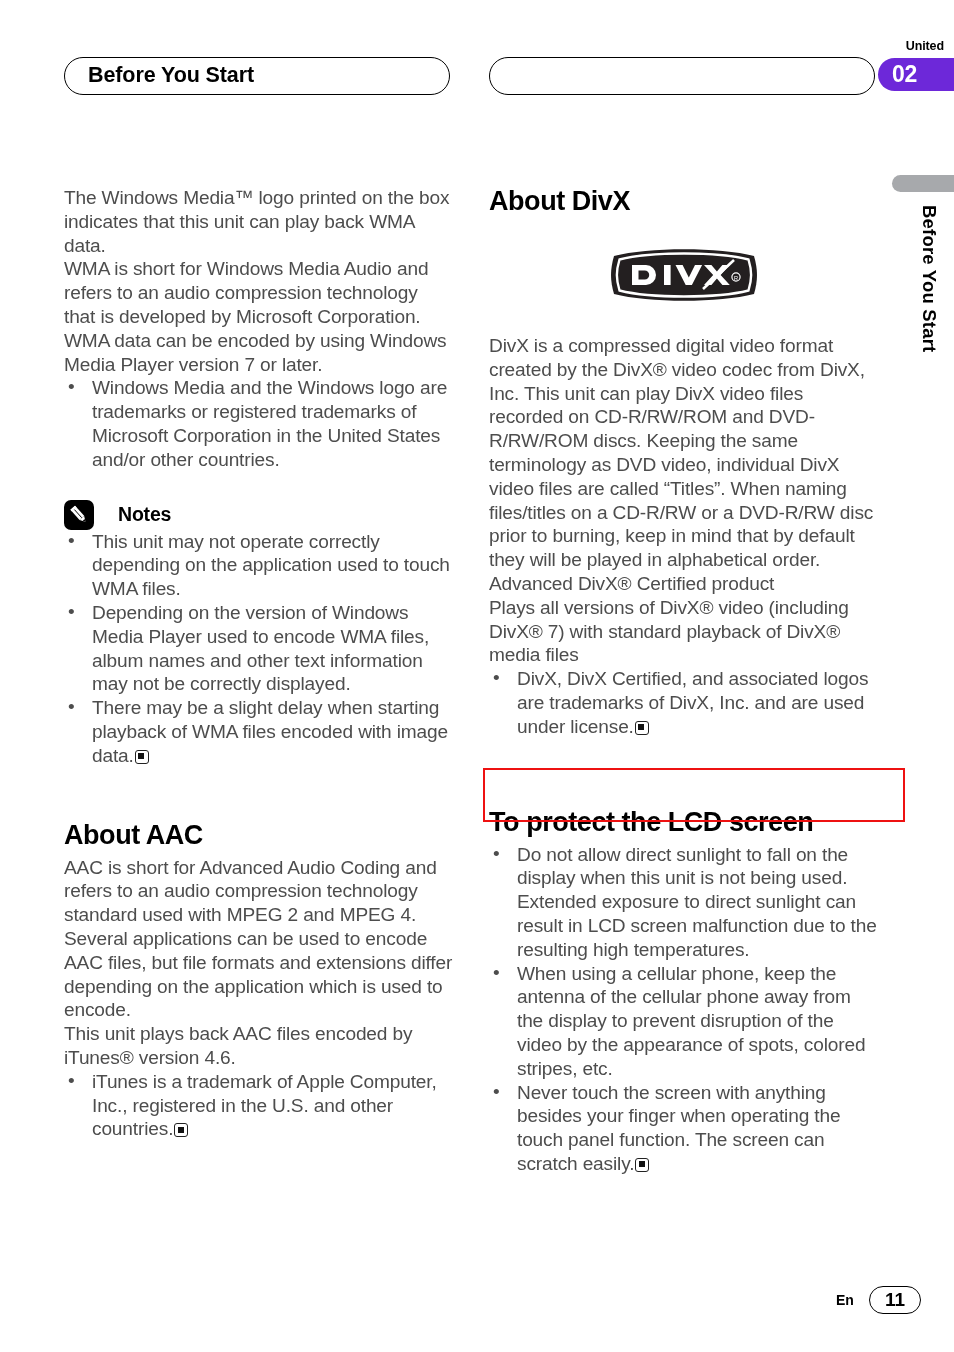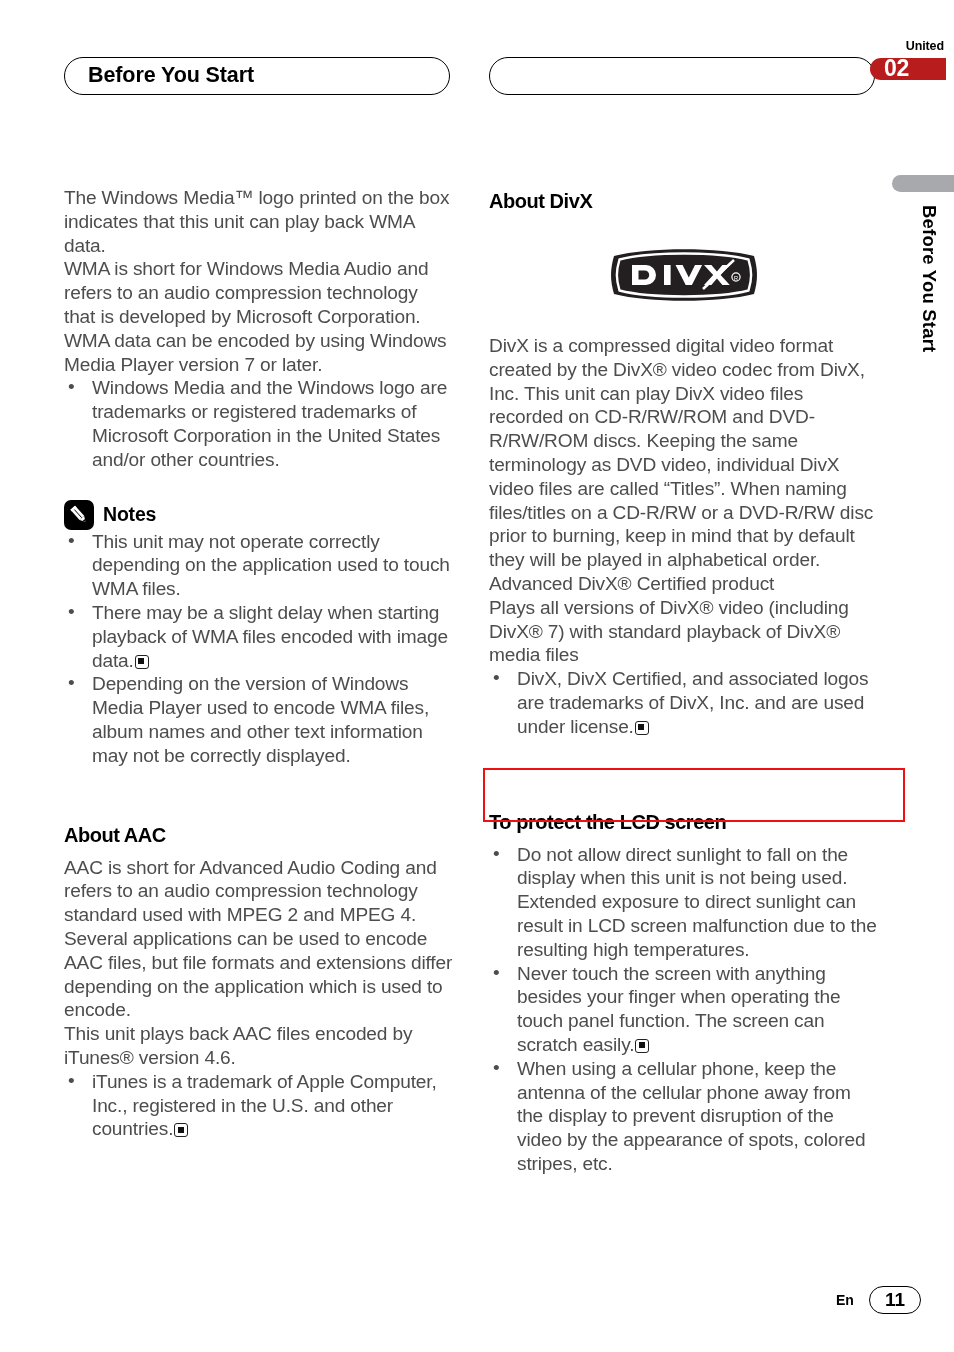--- a/index.html
+++ b/index.html
@@ -56,25 +56,25 @@
     position: absolute;
     right: 10px;
     top: 39px;
     font-size: 12.5px;
     font-weight: bold;
     color: #000;
     letter-spacing: -0.1px;
   }
   .section-badge {
     position: absolute;
-    right: 8px;
+    right: 0;
     top: 58px;
     width: 76px;
-    height: 22px;
-    background: #b91c1c;
+    height: 33px;
+    background: #6d28d9;
     border-top-left-radius: 19px;
     border-bottom-left-radius: 19px;
   }
   .section-badge-num {
     position: absolute;
     left: 14px;
     top: 50%;
     transform: translateY(-52%);
     color: #fff;
     font-size: 23px;
@@ -118,21 +118,21 @@
   p.body {
     margin: 0;
     font-size: 19.1px;
     line-height: 23.8px;
     color: #4d4d4d;
     letter-spacing: -0.15px;
   }
 
   h2.heading {
     margin: 0;
-    font-size: 20px;
+    font-size: 27px;
     font-weight: bold;
     color: #000;
     letter-spacing: -0.45px;
     line-height: 30px;
   }
 
   ul.bullets {
     margin: 0;
     padding: 0;
     list-style: none;
@@ -172,21 +172,21 @@
     top: 2.4px;
     width: 6px;
     height: 6px;
     background: #111;
   }
 
   
   .notes-head {
     display: flex;
     align-items: center;
-    gap: 9px;
+    gap: 24px;
   }
   .notes-icon {
     width: 30px;
     height: 30px;
     background: #000;
     border-radius: 7px;
     position: relative;
     flex: 0 0 auto;
   }
   .notes-label {
@@ -290,22 +290,22 @@
             <polygon points="12.1,19.0 18.3,19.0 15.2,24.4" fill="#ffffff"></polygon>
             <polygon points="14.0,21.8 16.4,21.8 15.2,24.4" fill="#000000"></polygon>
           </g>
         </svg>
       </span>
       <span class="notes-label">Notes</span>
     </div>
 
     <ul class="bullets">
       <li>This unit may not operate correctly depending on the application used to touch WMA files.</li>
+      <li>Depending on the version of Windows Media Player used to encode WMA files, album names and other text information may not be correctly displayed.</li>
       <li><span>There may be a slight delay when starting playback of WMA files encoded with image data.</span><span class="endmark"></span></li>
-      <li>Depending on the version of Windows Media Player used to encode WMA files, album names and other text information may not be correctly displayed.</li>
     </ul>
 
     <div class="gap-xl"></div>
 
     <h2 class="heading">About AAC</h2>
     <div class="gap-s"></div>
 
     <p class="body">AAC is short for Advanced Audio Coding and refers to an audio compression technology standard used with MPEG 2 and MPEG 4. Several applications can be used to encode AAC files, but file formats and extensions differ depending on the application which is used to encode.</p>
     <p class="body">This unit plays back AAC files encoded by iTunes® version 4.6.</p>
 
@@ -346,22 +346,22 @@
       <li><span>DivX, DivX Certified, and associated logos are trademarks of DivX, Inc. and are used under license.</span><span class="endmark"></span></li>
     </ul>
 
     <div style="height:68px"></div>
 
     <h2 class="heading">To protect the LCD screen</h2>
     <div class="gap-s"></div>
 
     <ul class="bullets">
       <li>Do not allow direct sunlight to fall on the display when this unit is not being used. Extended exposure to direct sunlight can result in LCD screen malfunction due to the resulting high temperatures.</li>
+      <li>When using a cellular phone, keep the antenna of the cellular phone away from the display to prevent disruption of the video by the appearance of spots, colored stripes, etc.</li>
       <li><span>Never touch the screen with anything besides your finger when operating the touch panel function. The screen can scratch easily.</span><span class="endmark"></span></li>
-      <li>When using a cellular phone, keep the antenna of the cellular phone away from the display to prevent disruption of the video by the appearance of spots, colored stripes, etc.</li>
     </ul>
   </div>
 
   <div class="red-box"></div>
 
   <div class="footer-lang">En</div>
   <div class="footer-page">11</div>
 
 </div>
 

